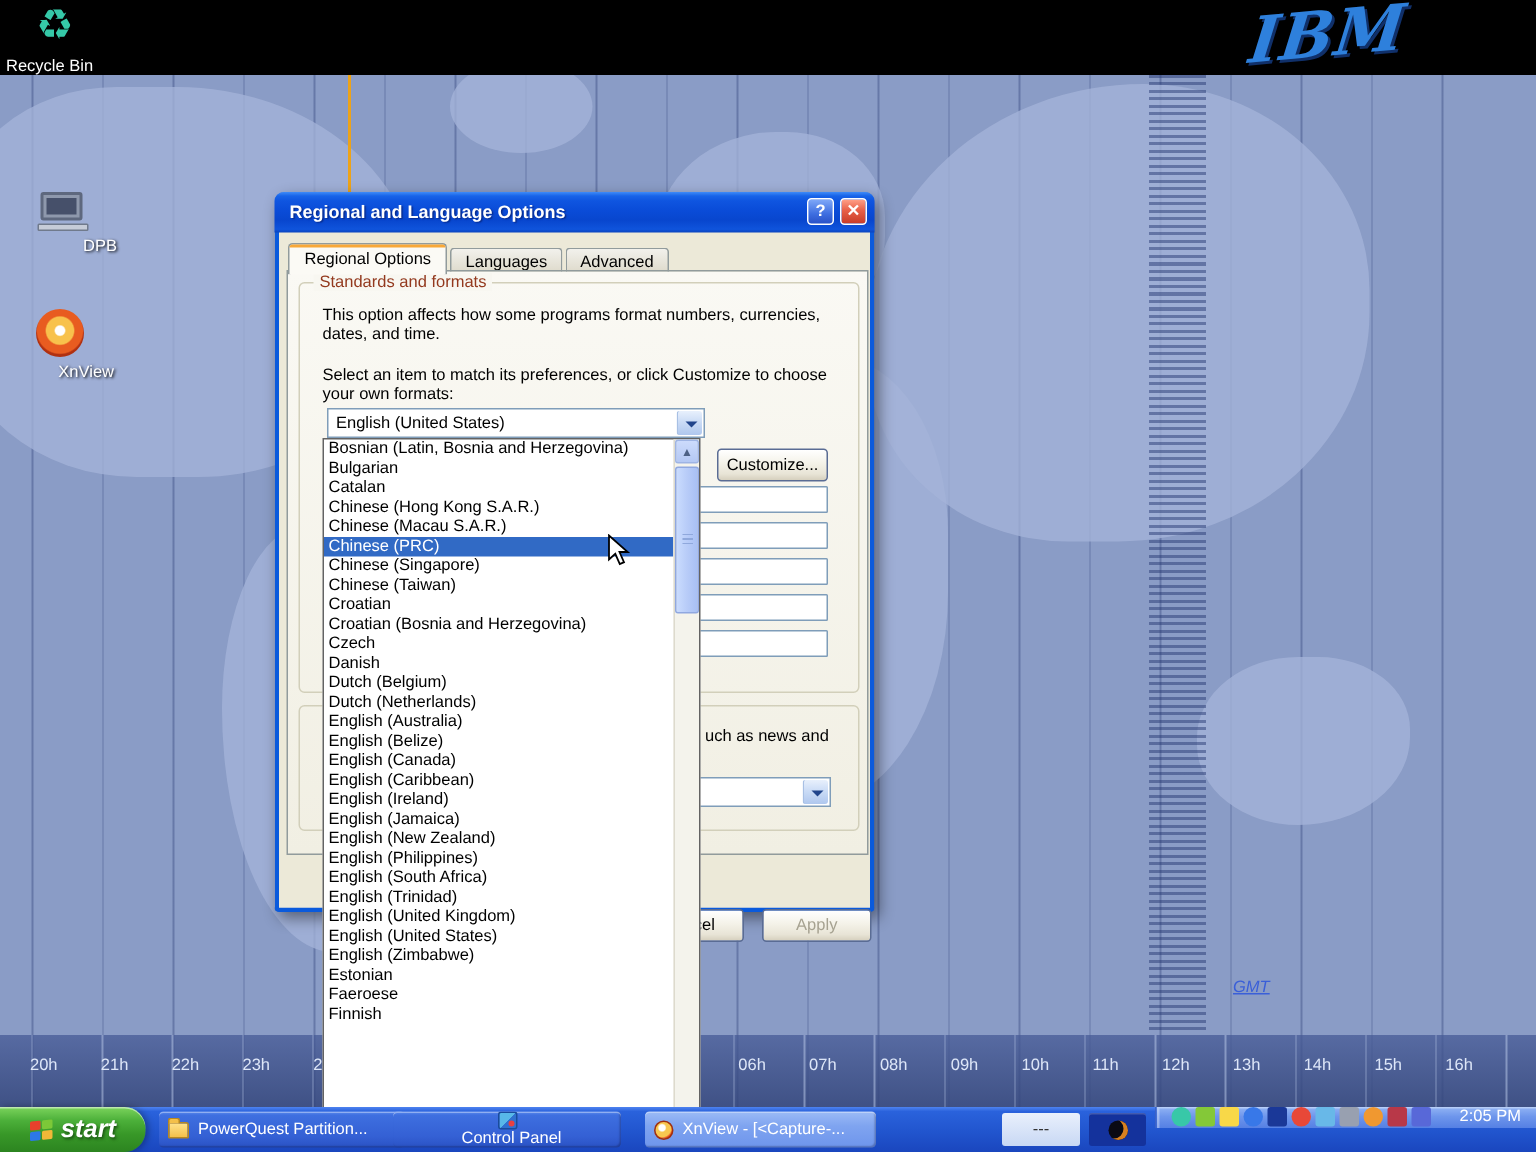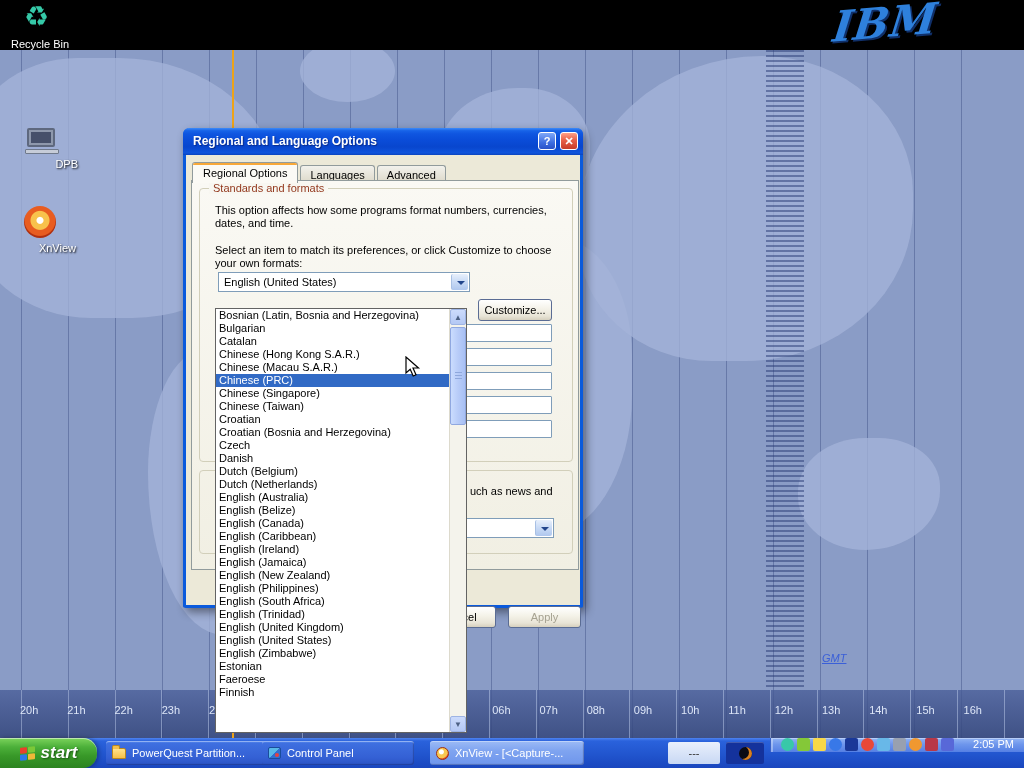--- a/index.html
+++ b/index.html
@@ -2,21 +2,21 @@
 <html><head>
 <meta charset="utf-8">
 <style>
   * { margin:0; padding:0; box-sizing:border-box; }
   body { font-family:"Liberation Sans", sans-serif; background:#444; }
   .screen { position:relative; width:1024px; height:768px; overflow:hidden; background:#000; font-size:11px; }
 
   
   .topbar { position:absolute; left:0; top:0; width:1024px; height:50px; background:#000; z-index:2; }
   .recycle-glyph { position:absolute; left:24px; top:0px; font-size:28px; color:#35C9A8; }
-  .rb-label { position:absolute; left:4px; top:38px; width:72px; text-align:center; color:#fff; font-size:11px; }
+  .rb-label { position:absolute; left:4px; top:38px; width:72px; text-align:left; color:#fff; font-size:11px; }
   .ibm-logo { position:absolute; right:86px; top:0px; font-family:"DejaVu Serif", serif; font-style:italic; font-weight:bold;
               font-size:42px; color:#2E80DC; letter-spacing:1px; transform:rotate(-5deg) skewX(-12deg);
               text-shadow:2px 2px 0 #10306A; line-height:46px; }
 
   
   .wallpaper { position:absolute; left:0; top:50px; width:1024px; height:688px; background:#8A9CC6; z-index:1; overflow:hidden;
     background-image: repeating-linear-gradient(90deg, transparent 0 46px, rgba(44,62,118,.38) 46px 47px);
     background-position:-25px 0; }
   .blob { position:absolute; background:#A4B3D8; opacity:.78; }
   .blob.dark { background:#7186B6; opacity:.6; }
@@ -91,22 +91,22 @@
 
   .xp-btn { position:absolute; height:22px; border:1px solid #5A6C94; border-radius:3px; font-size:11px; color:#000;
     text-align:center; line-height:20px; background:linear-gradient(180deg,#FFFFFF 0%,#F4F2E8 45%,#E8E4D6 80%,#D6D0BE 100%);margin-top:28px; }
   .btn-customize { left:292px; top:143px; width:74px; }
   .btn-cancel { left:237px; top:450px; width:73px; }
   .btn-apply { left:322px; top:450px; width:73px; color:#A6A291; }
 
   .sample { position:absolute; left:127px; width:239px; height:18px; background:#fff; border:1px solid #7F9DB9; border-radius:1px; }
 
   
-  .lang-list { position:absolute; left:215px; top:292px; width:252px; height:425px; z-index:30;
-    background:#fff; border:1px solid #636363;margin-top:16px; }
+  .lang-list { position:absolute; left:215px; top:292px; width:252px; height:477px; z-index:30;
+    background:#fff; border:1px solid #636363; }
   .lang-items { position:absolute; left:0; top:0; right:17px; bottom:0; overflow:hidden; }
   .lang-item { height:13px; line-height:13px; font-size:11px; padding-left:3px; white-space:nowrap; overflow:hidden; color:#000; }
   .lang-item.selected { background:#316AC5; color:#fff; }
   .scrollbar { position:absolute; top:0; right:0; bottom:0; width:17px; background:#F4F3EC;
     border-left:1px solid #DDDACD; }
   .sb-btn { position:absolute; left:0; width:16px; height:16px; border:1px solid #9EB4E4; border-radius:2px;
     background:linear-gradient(180deg,#CCDBFC,#B4C8F4); color:#4D6185; font-size:8px; text-align:center; line-height:15px; }
   .sb-up { top:0; }
   .sb-down { bottom:0; }
   .sb-thumb { position:absolute; left:0; top:18px; width:16px; height:98px; border:1px solid #90A8E0; border-radius:2px;
@@ -129,21 +129,21 @@
     margin-right:6px; transform:skewY(-6deg); }
   .winflag i { display:block; border-radius:1px; }
   .winflag .f1 { background:#E8402C; } .winflag .f2 { background:#7CC838; }
   .winflag .f3 { background:#2C78E8; } .winflag .f4 { background:#F0B838; }
 
   .task-btn { position:absolute; top:3px; height:24px; border-radius:3px; display:flex; align-items:center;
     padding:0 6px; color:#fff; font-size:11px; white-space:nowrap; overflow:hidden;
     background:linear-gradient(180deg,#5E8DEE 0%,#3E6FE0 10%,#3460D4 70%,#2A52C4 100%);
     box-shadow:inset 0 1px 0 rgba(255,255,255,.35), inset -1px -1px 1px rgba(0,0,30,.25); }
   .task-pq { left:106px; width:164px; }
-  .task-cp { left:262px; width:152px; }
+  .task-cp { left:262px; width:152px;flex-direction:column; }
   .task-xn { left:430px; width:154px; background:linear-gradient(180deg,#9CBBF6 0%,#7FA4F0 40%,#6E95EC 100%); }
   .task-btn .tlabel { margin-left:6px; overflow:hidden; text-overflow:ellipsis; }
   .folder-icon { position:relative; width:14px; height:11px; flex:none;
     background:linear-gradient(#FFE28A,#F4C04A); border:1px solid #B88820; border-radius:1px 2px 1px 1px; }
   .folder-icon::before { content:''; position:absolute; top:-4px; left:-1px; width:6px; height:3px;
     background:#F4C04A; border:1px solid #B88820; border-bottom:none; border-radius:2px 2px 0 0; }
   .cp-icon { width:13px; height:12px; flex:none; border:1px solid #1A4C9C; border-radius:2px;
     background:linear-gradient(135deg,#58B8E8 0 50%,#3070D0 50%); position:relative; }
   .cp-icon::after { content:''; position:absolute; right:1px; bottom:1px; width:4px; height:4px; background:#E84040; border-radius:50%; }
   .xn-icon { width:13px; height:13px; flex:none; border-radius:50%; border:1px solid #A03010;

